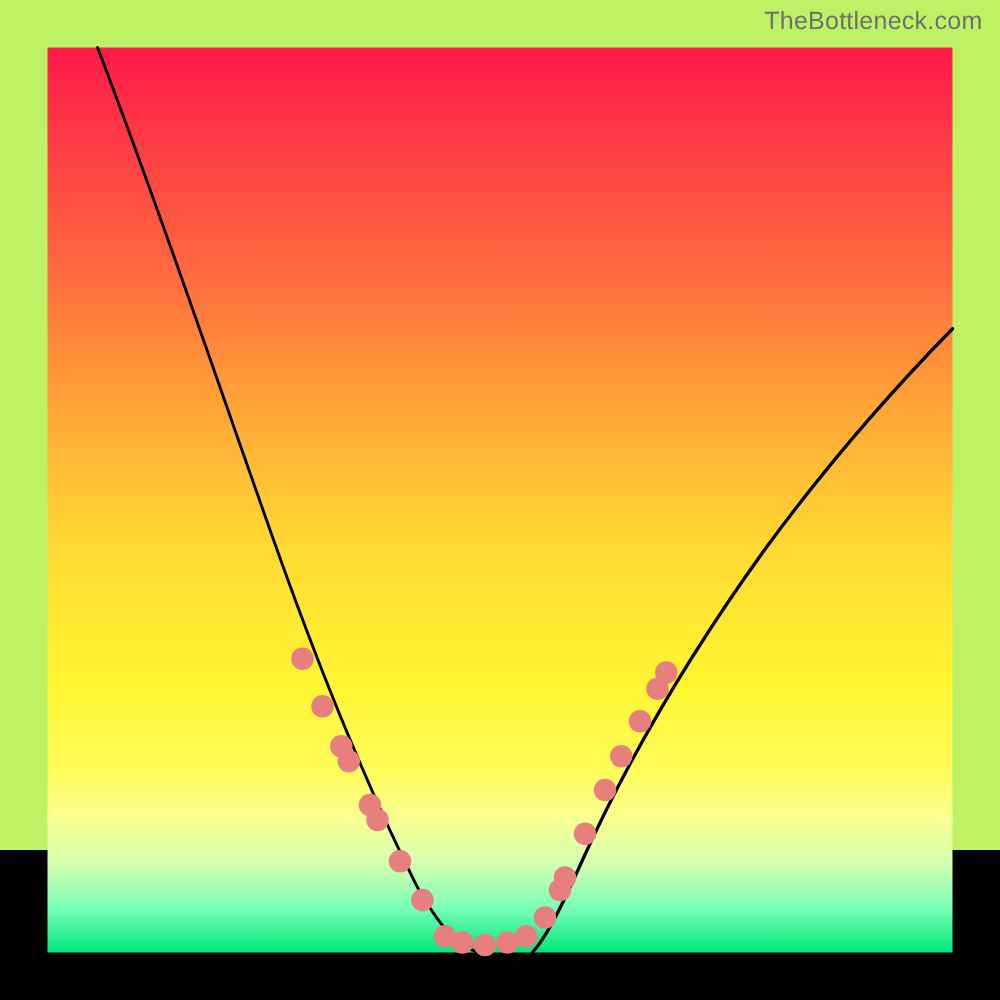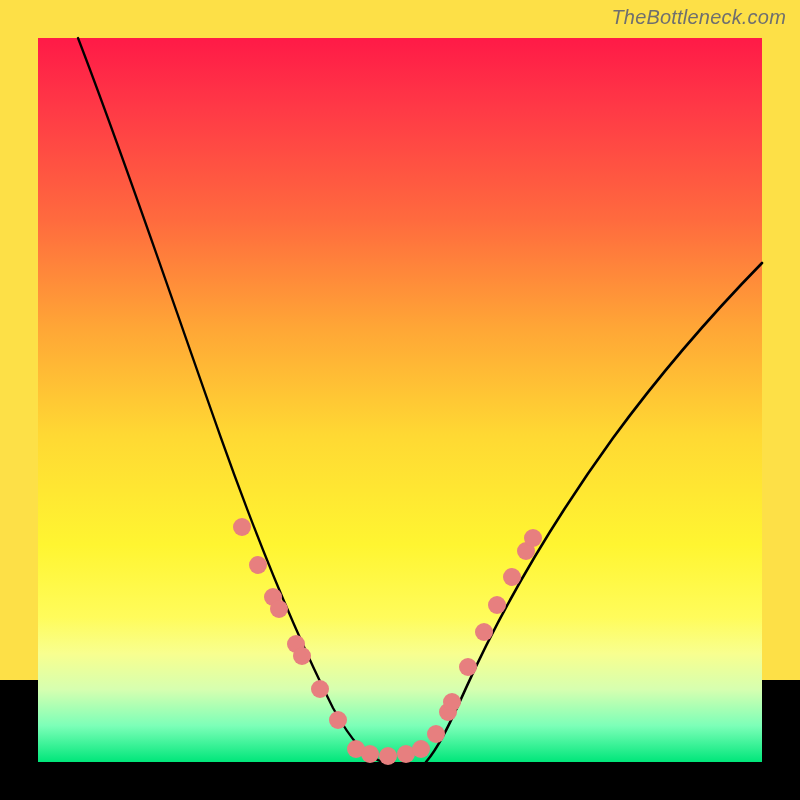--- a/index.html
+++ b/index.html
@@ -8,22 +8,21 @@
     width: 800px;
     height: 800px;
     background: #000;
     overflow: hidden;
     font-family: Arial, Helvetica, sans-serif;
   }
   .frame {
     position: relative;
     width: 800px;
     height: 680px;
-    background: #fde047;
-    font-style: italic;
+    background: #bef264;
   }
   .plot-area {
     position: absolute;
     left: 38px;
     top: 38px;
     width: 724px;
     height: 724px;
     
     background: linear-gradient(to bottom,
       #ff1a47 0%,

